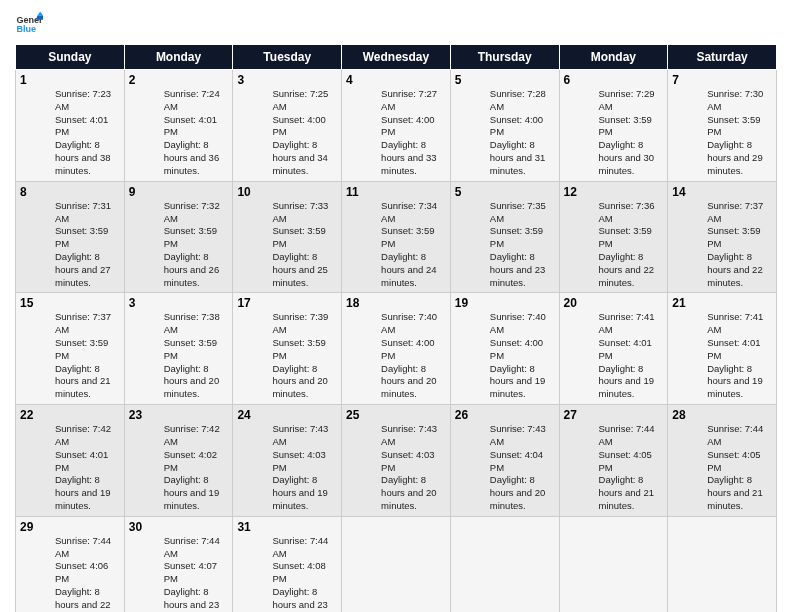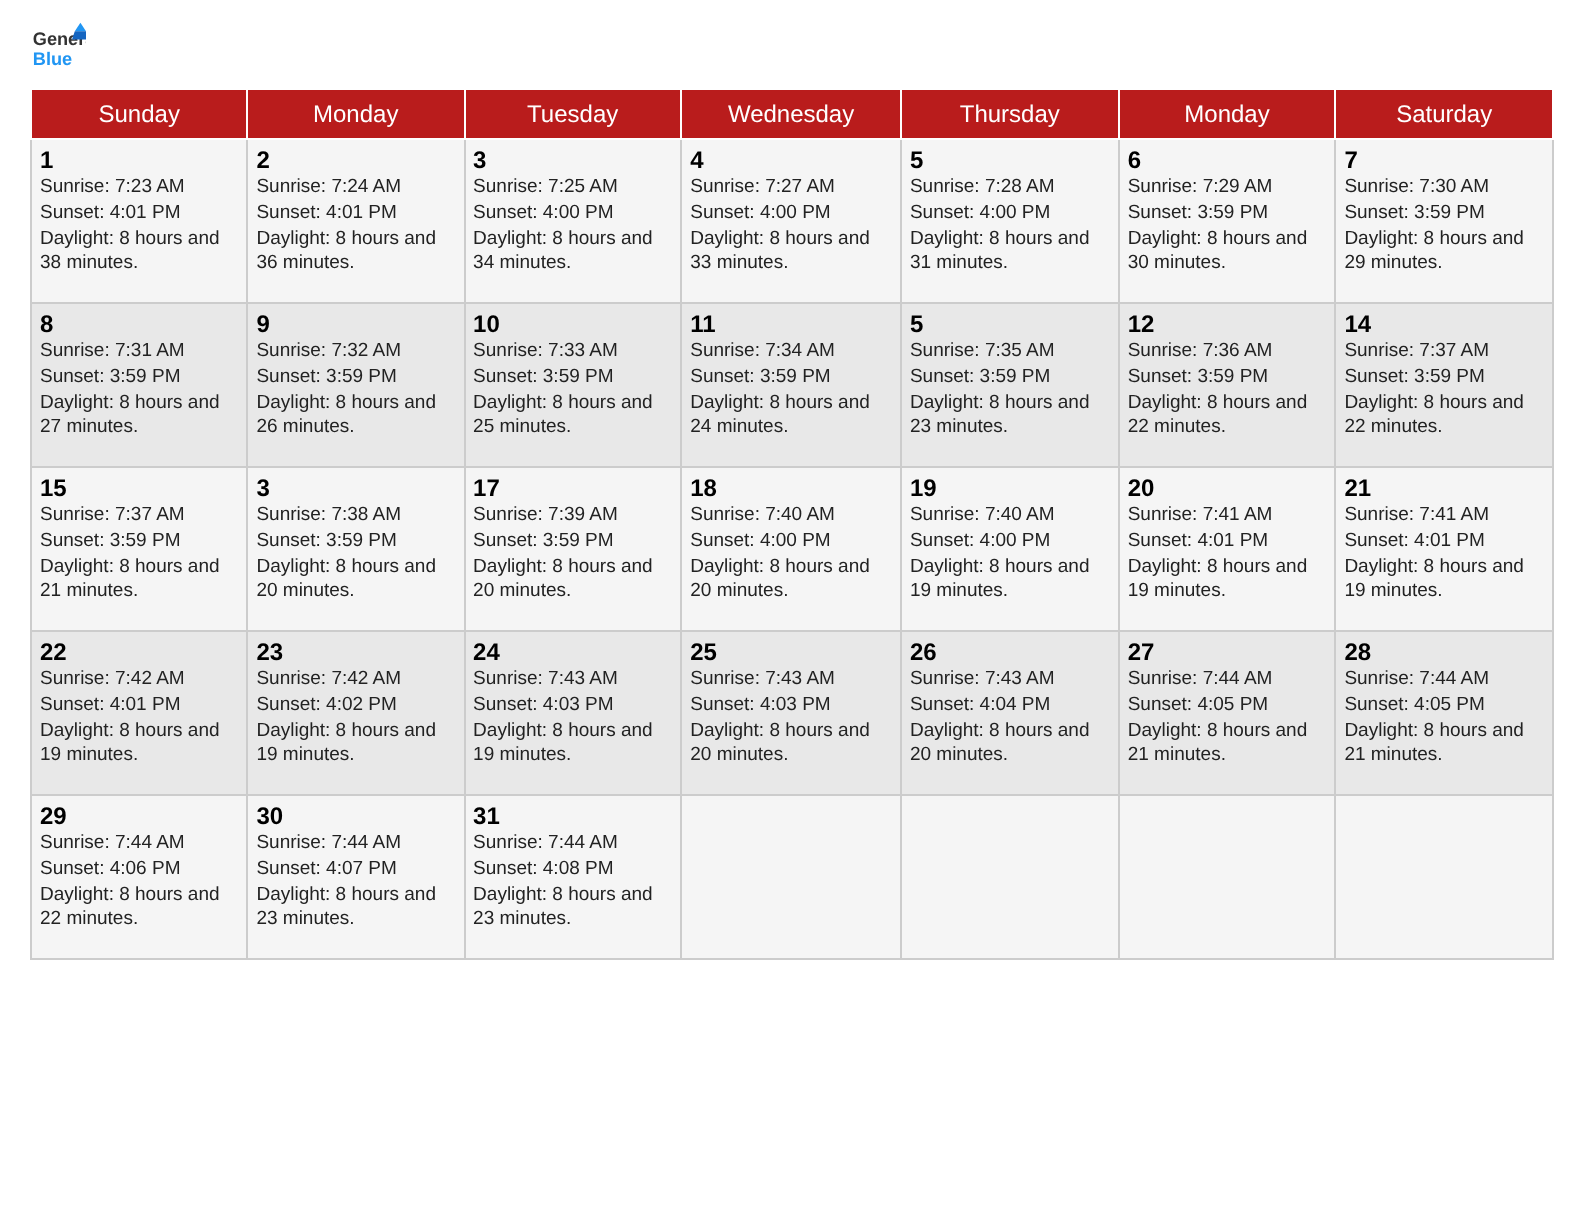--- a/index.html
+++ b/index.html
@@ -40,26 +40,26 @@
     .subtitle {
       font-size: 14px;
       color: #555;
     }
     table {
       width: 100%;
       border-collapse: collapse;
       font-size: 10.5px;
     }
     thead tr th {
-      background-color: #b91c1c;
+      background-color: #0f172a;
       color: #fff;
       text-align: center;
       padding: 5px 3px;
       font-size: 12px;
-      font-weight: normal;
+      font-weight: bold;
       border: 1px solid #fff;
     }
     tbody tr td {
       border: 1px solid #ccc;
       vertical-align: top;
       padding: 3px 4px;
       min-height: 70px;
       height: 82px;
       width: 113px;
     }
@@ -72,20 +72,21 @@
     .day-num {
       font-weight: bold;
       font-size: 12px;
       display: block;
       margin-bottom: 1px;
     }
     .cell-text {
       font-size: 9.5px;
       line-height: 1.35;
       color: #222;
+      margin-left: 35px;
     }
     td.empty {
       background-color: #e0e0e0;
     }
   </style>
 </head>
 <body>
 
 <div class="container">
   <div class="header-row">

